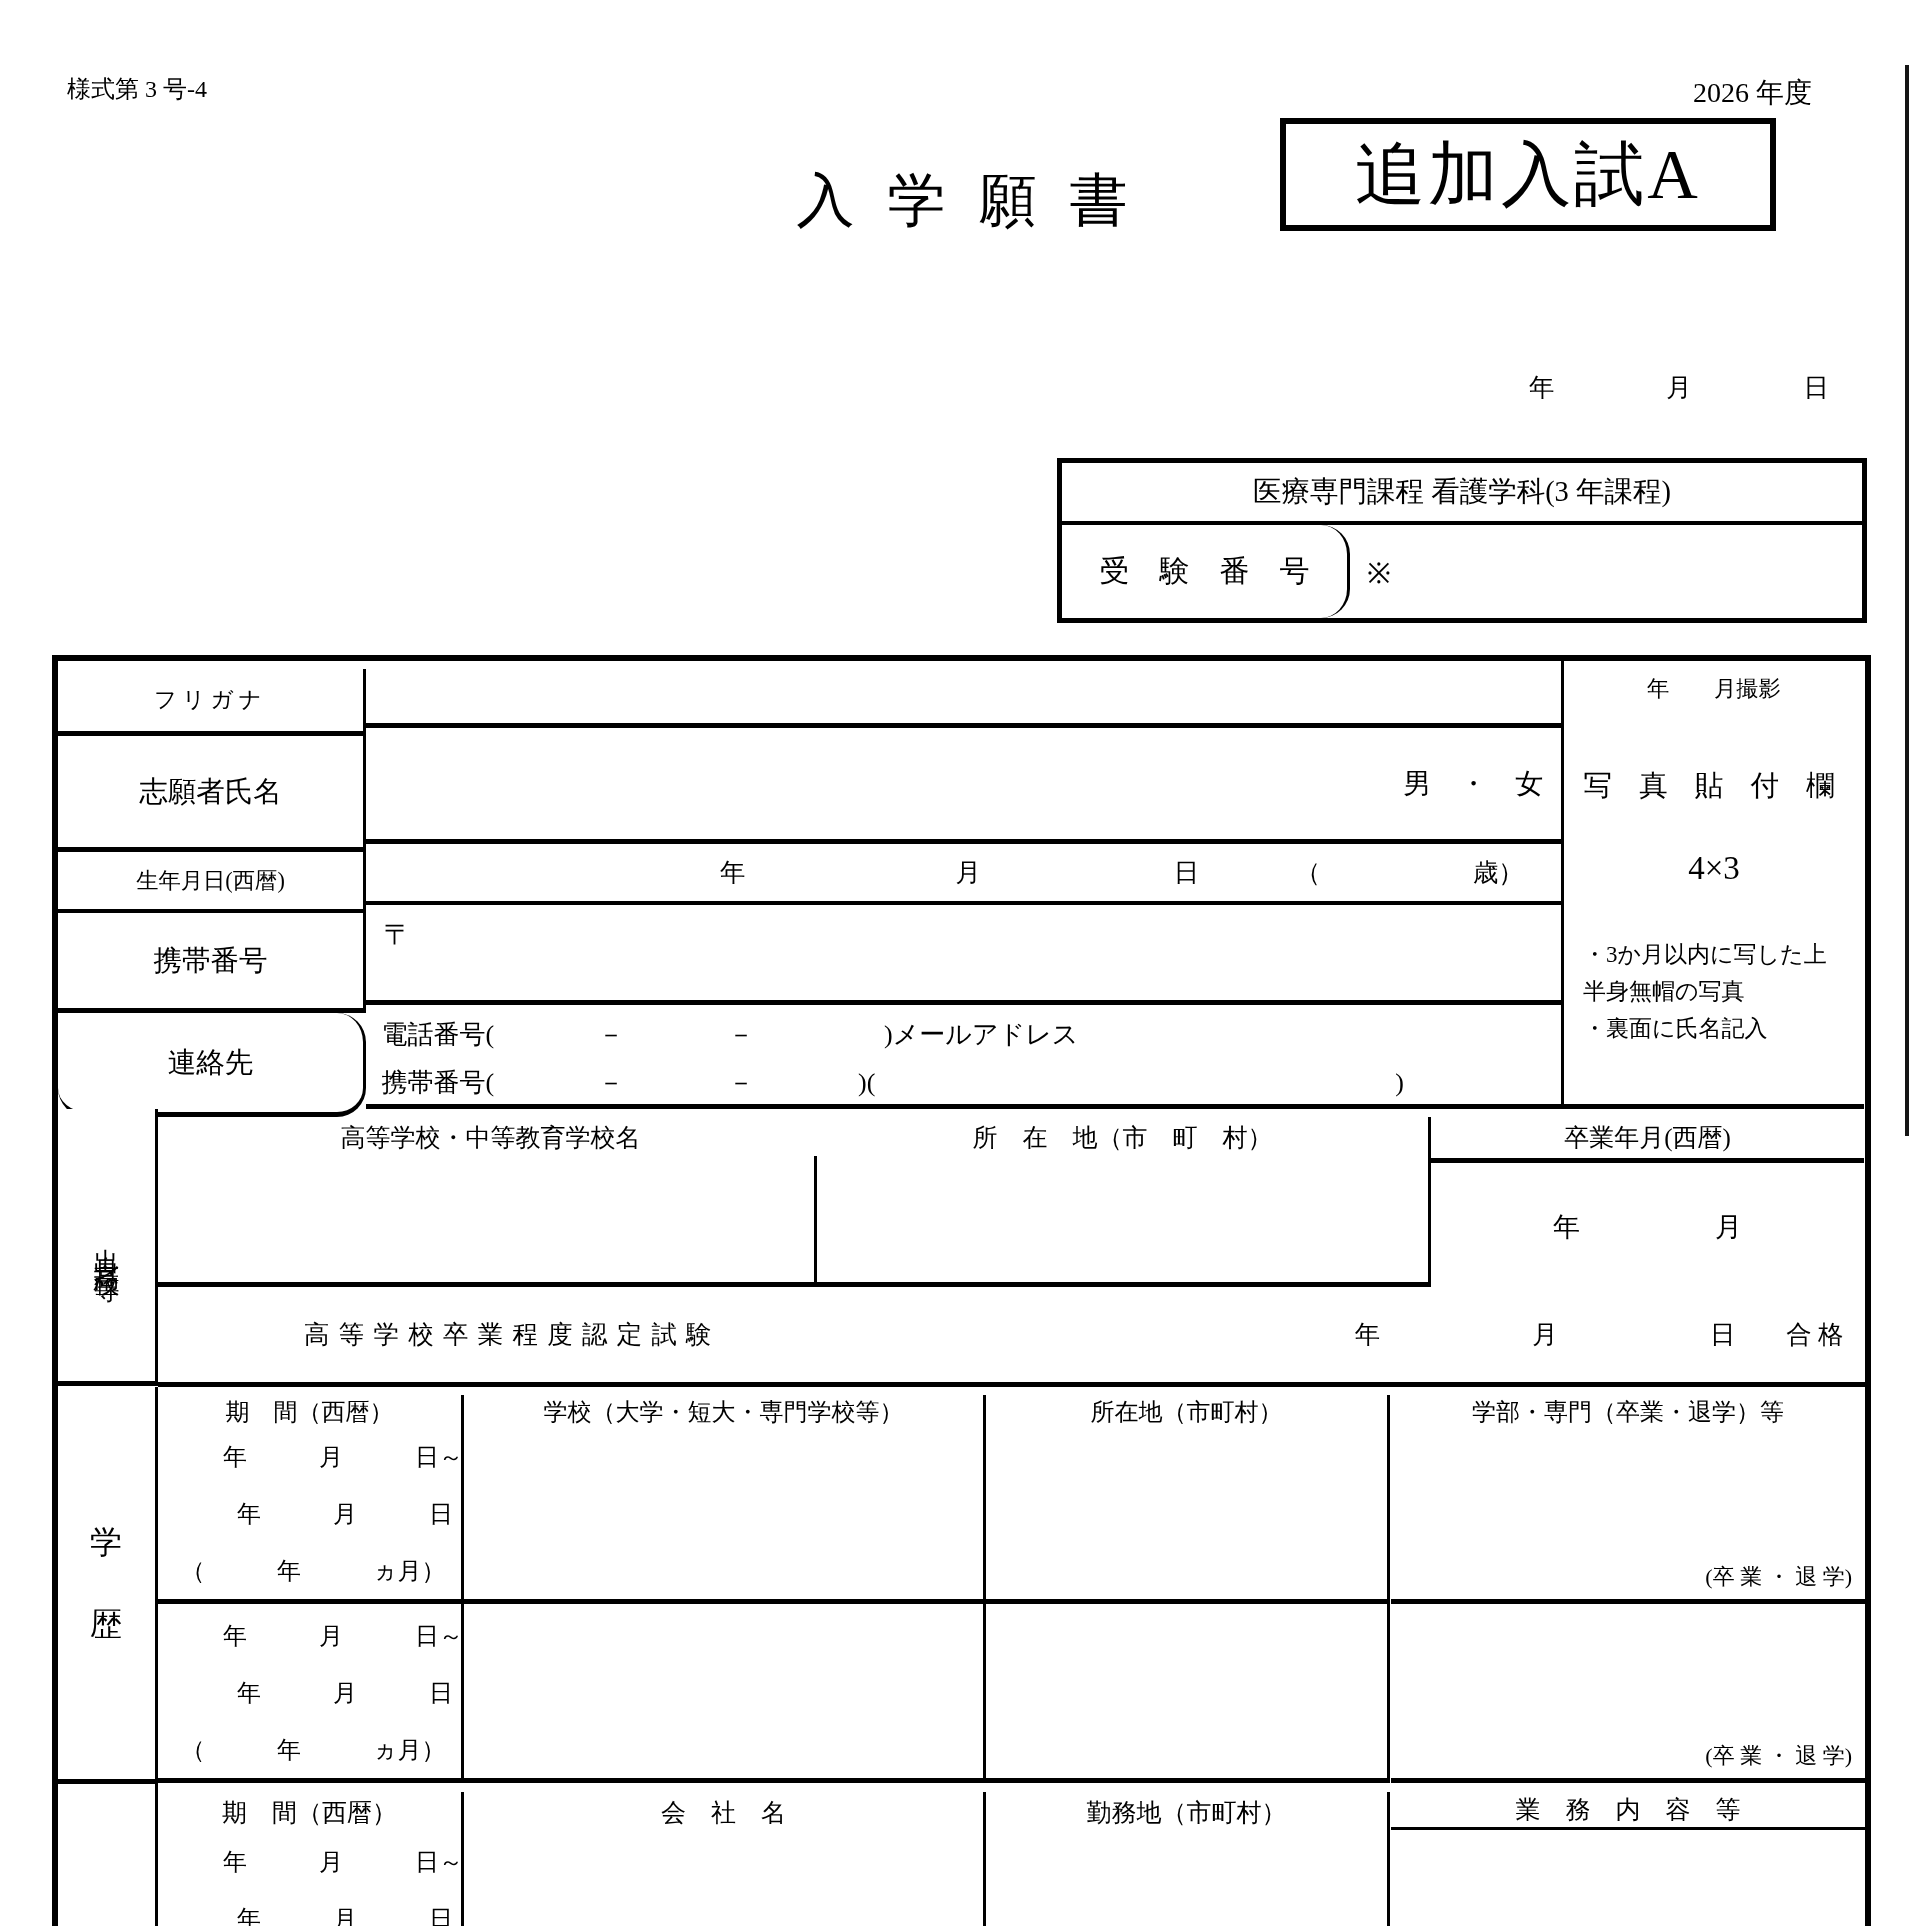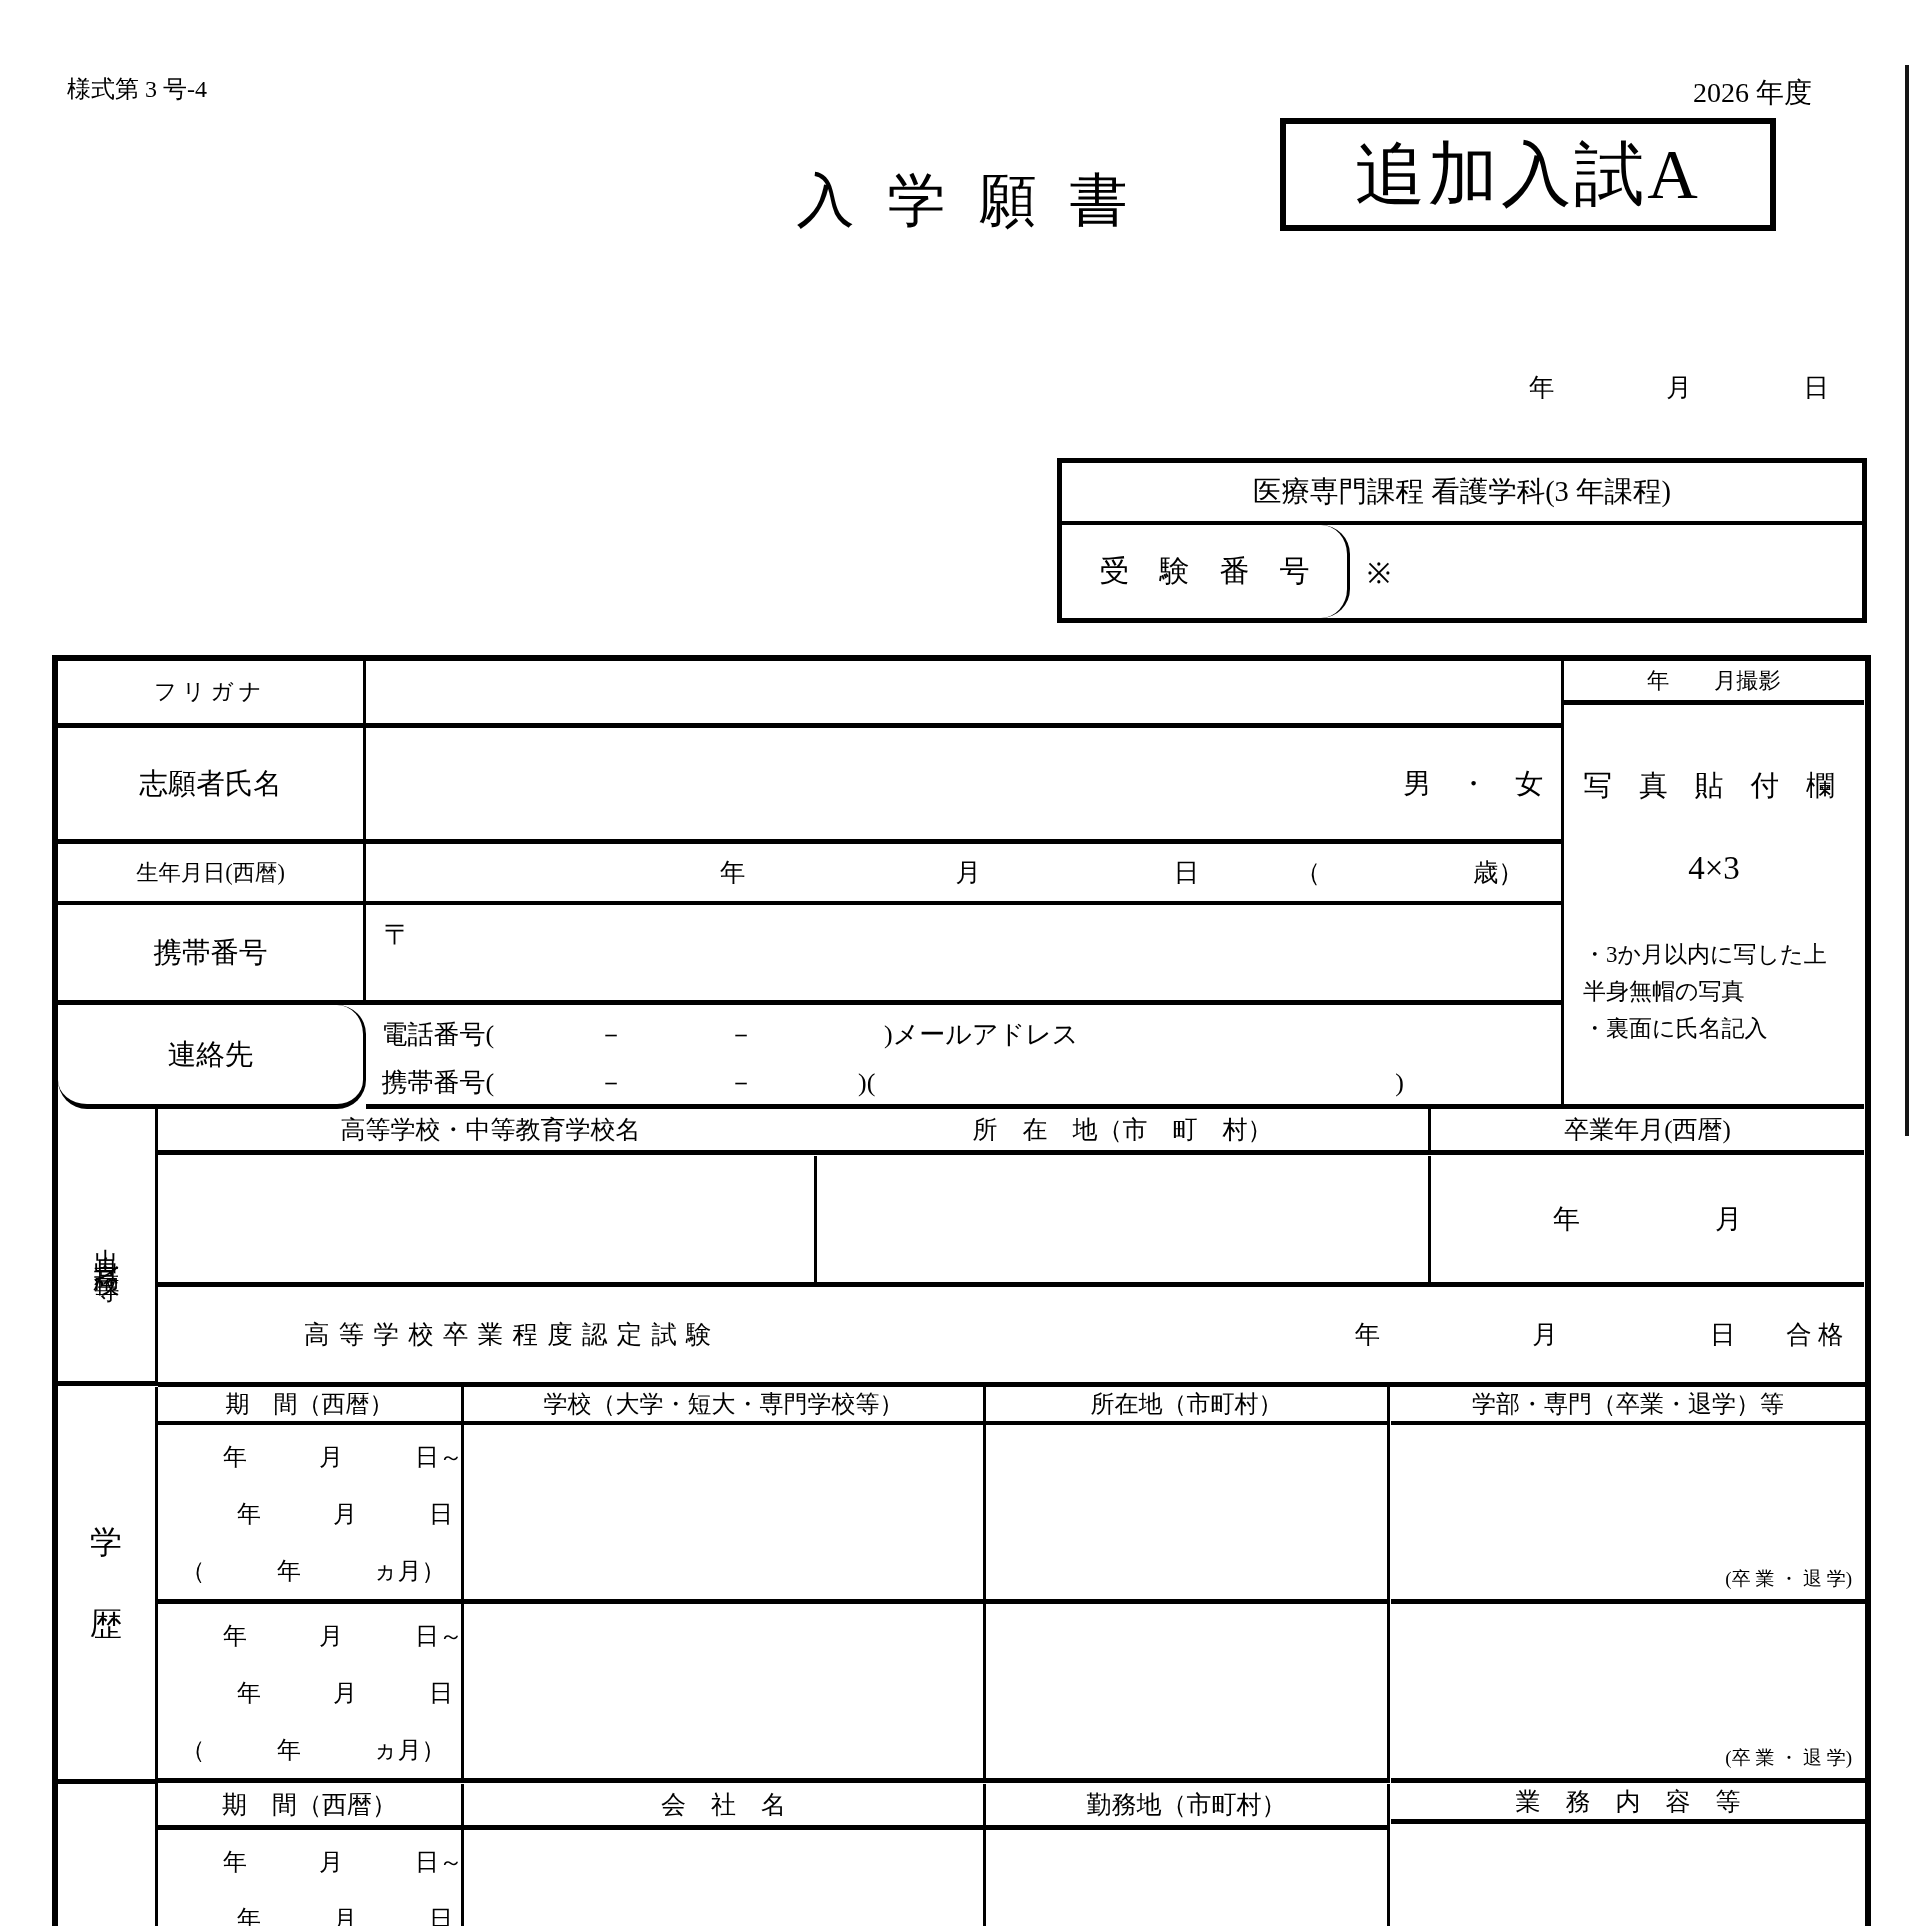--- a/index.html
+++ b/index.html
@@ -25,21 +25,21 @@
   .exam-box{left:1057px;top:458px;width:800px;height:155px;border:5.4px solid #000;display:flex;flex-direction:column;}
   .exam-box .course-row{height:58px;border-bottom:4.6px solid #000;display:flex;align-items:center;justify-content:center;font-size:28.5px;}
   .exam-box .num-row{flex:1;display:flex;}
   .exam-box .num-label{width:285px;border-right:3.9px solid #000;display:flex;align-items:center;justify-content:center;font-size:30px;border-radius:29px;}
   .exam-box .num-value{flex:1;display:flex;align-items:center;font-size:28.5px;padding-left:17px;}
 
   
   .form-table{left:52px;top:655px;width:1807px;height:1955px;border:6.2px solid #000;box-sizing:content-box;}
   .cell{position:absolute;box-sizing:border-box;border-right:3.9px solid #000;border-bottom:5.4px solid #000;background:#fff;}
   .cell.nr{border-right:none;}
-  .center{display:flex;align-items:center;justify-content:center;}
+  .center{display:flex;align-items:center;justify-content:center;margin-top:8px;}
 
   .lbl{font-size:28.5px;}
   .lbl-s{font-size:22.3px;letter-spacing:5.4px;}
   .hdr{font-size:25px;white-space:nowrap;}
 
   .vlabel{writing-mode:vertical-rl;text-orientation:upright;display:flex;align-items:center;justify-content:center;}
   .v-hs{font-size:26px;letter-spacing:7px;}
   .v-ed{font-size:32px;letter-spacing:83px;}
   .v-em{font-size:33px;letter-spacing:58px;}
 
@@ -58,21 +58,21 @@
 
   .grad-format{font-size:27px;white-space:nowrap;}
   .cert-row{display:flex;align-items:center;font-size:25.4px;white-space:nowrap;}
   .cert-row .c1{padding-left:146px;letter-spacing:1.5px;}
   .cert-row .c2{margin-left:auto;padding-right:21.6px;}
 
   .pline{height:57px;display:flex;align-items:center;font-size:24px;white-space:nowrap;}
   .pl-a{padding-left:65px;margin-top:3.9px;}
   .pl-b{padding-left:79px;}
   .pl-c{padding-left:23px;}
-  .grad-wd{position:absolute;bottom:7px;right:13px;font-size:19px;white-space:nowrap;text-align:center;}
+  .grad-wd{position:absolute;bottom:7px;right:13px;font-size:22px;white-space:nowrap;text-align:center;}
 
   .scan-edge{left:1905px;top:65px;width:3.9px;height:1071px;background:#151515;}
 </style>
 </head>
 <body>
 
 <div class="page">
 
   <div class="abs form-number">様式第 3 号-4</div>
   <div class="abs fiscal-year">2026 年度</div>

